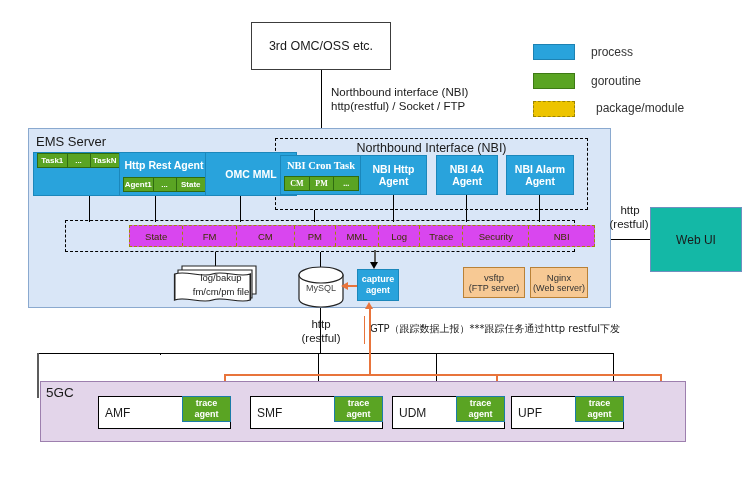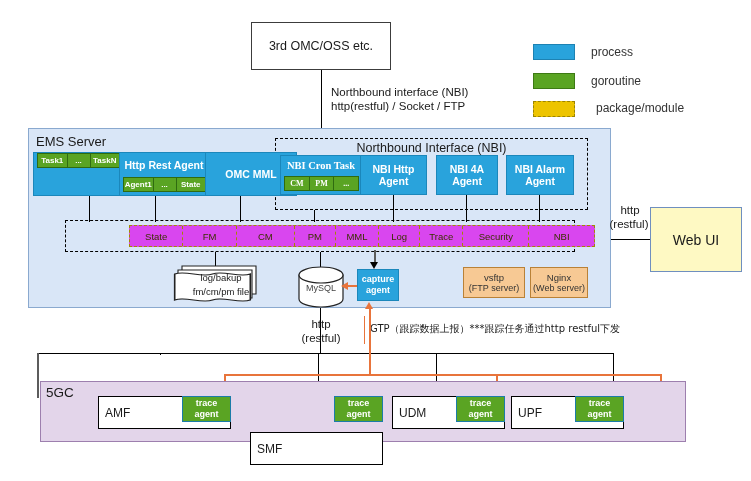--- a/index.html
+++ b/index.html
@@ -51,21 +51,21 @@
            line-height:12px;width:100%;}
   .db-txt{position:absolute;font-size:9px;color:#444;text-align:center;width:100%;}
 
   .cap{background:#29a3dc;border:1px solid #1b87bb;color:#fff;font-size:9px;
        font-weight:bold;line-height:11px;}
   .srv{background:#f7c994;border:1px solid #b98137;color:#333;font-size:9px;
        line-height:11px;}
   .srv .n{font-size:9.5px;}
 
   
-  .webui{background:#fef9c3;border:1.3px solid #6f8fbf;font-size:14px;color:#1a1a1a;}
+  .webui{background:#14b8a6;border:1.3px solid #6f8fbf;font-size:12px;color:#1a1a1a;}
 
   
   .gc{background:#e3d5ea;border:1px solid #9d7fae;}
   .gc-title{font-size:13.5px;color:#1a1a1a;}
   .nf{background:#fff;border:1.4px solid #000;}
   .nf-name{position:absolute;left:6px;top:50%;transform:translateY(-50%);
            font-size:12px;color:#1a1a1a;}
   .trace{background:#5aa423;border:1px solid #1b7ca8;color:#fff;font-size:9px;
          font-weight:bold;line-height:11px;}
 
@@ -254,21 +254,21 @@
 <div class="abs gc-title" style="left:46px;top:385px;">5GC</div>
 
 <div class="abs nf" style="left:98px;top:396px;width:133px;height:33px;">
   <span class="nf-name">AMF</span>
 </div>
 <div class="abs trace ctr" style="left:182px;top:396px;width:49px;height:26px;flex-direction:column;">
   <div>trace</div>
   <div>agent</div>
 </div>
 
-<div class="abs nf" style="left:250px;top:396px;width:133px;height:33px;margin-top:36px;">
+<div class="abs nf" style="left:250px;top:396px;width:133px;height:33px;">
   <span class="nf-name">SMF</span>
 </div>
 <div class="abs trace ctr" style="left:334px;top:396px;width:49px;height:26px;flex-direction:column;">
   <div>trace</div>
   <div>agent</div>
 </div>
 
 <div class="abs nf" style="left:392px;top:396px;width:113px;height:33px;">
   <span class="nf-name">UDM</span>
 </div>

